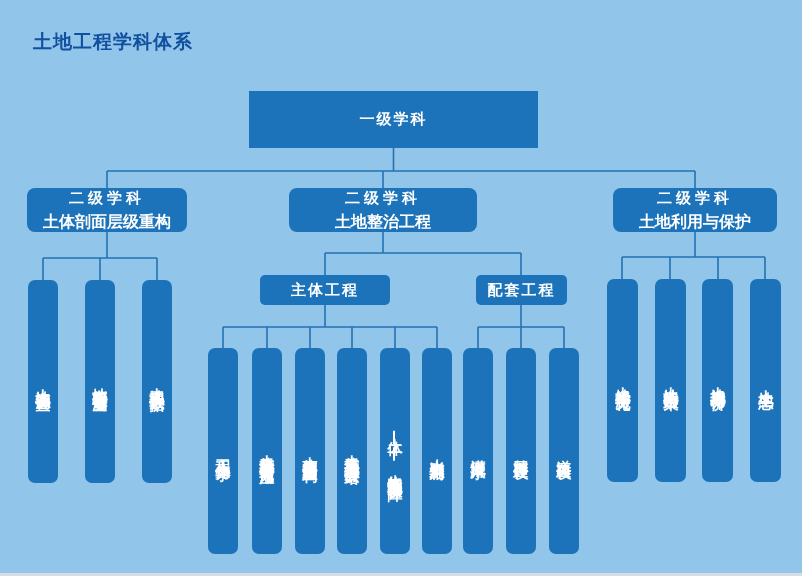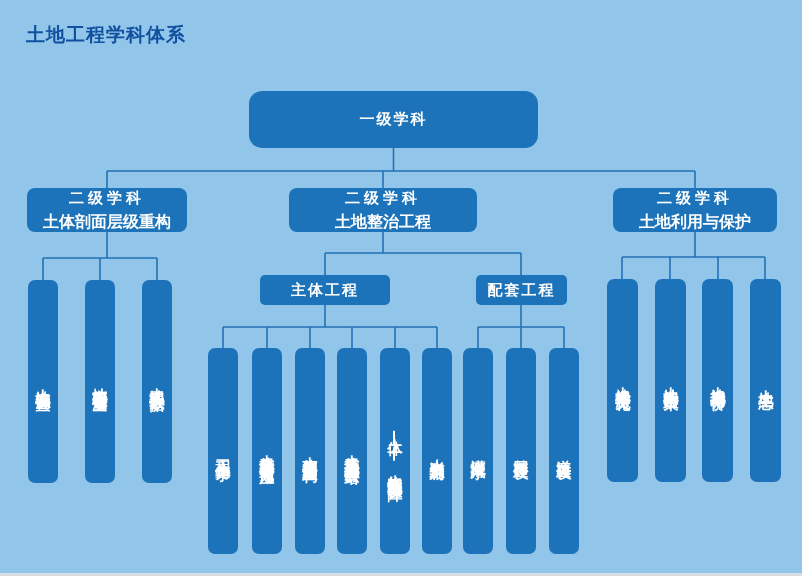--- a/index.html
+++ b/index.html
@@ -6,35 +6,35 @@
   body{font-family:"DejaVu Sans","Liberation Sans",sans-serif;}
   .stage{
     position:relative;
     width:802px;height:576px;
     background:#92C5EA;
     overflow:hidden;
   }
   .page-title{
     position:absolute;left:16px;top:12px;
     font-size:19px;font-weight:bold;
-    color:#10509E;letter-spacing:1px;margin:10px;
+    color:#10509E;letter-spacing:1px;margin:17px;
   }
   .lines{position:absolute;left:0;top:0;pointer-events:none;}
   .node{
     position:absolute;
     background:#1C73B9;
     color:#FFFFFF;
     display:flex;flex-direction:column;
     align-items:center;justify-content:center;
     text-align:center;
     box-sizing:border-box;
   }
   .root-box{
     left:249px;top:91px;width:289px;height:57px;
-    border-radius:13px;
+    border-radius:0;
   }
   .root-box .lvl{font-size:15px;font-weight:bold;letter-spacing:2px;line-height:19px;}
   .root-box .nm{font-size:24px;font-weight:bold;letter-spacing:1px;line-height:28px;}
   .branch-box{height:44px;border-radius:8px;top:188px;justify-content:space-between;}
   .branch-box .lvl{font-size:15px;font-weight:bold;letter-spacing:4px;line-height:20px;}
   .branch-box .nm{font-size:16px;font-weight:bold;line-height:20px;}
   .branch-0{left:27px;width:160px;}
   .branch-1{left:289px;width:188px;}
   .branch-2{left:613px;width:164px;}
   .sub-box{

